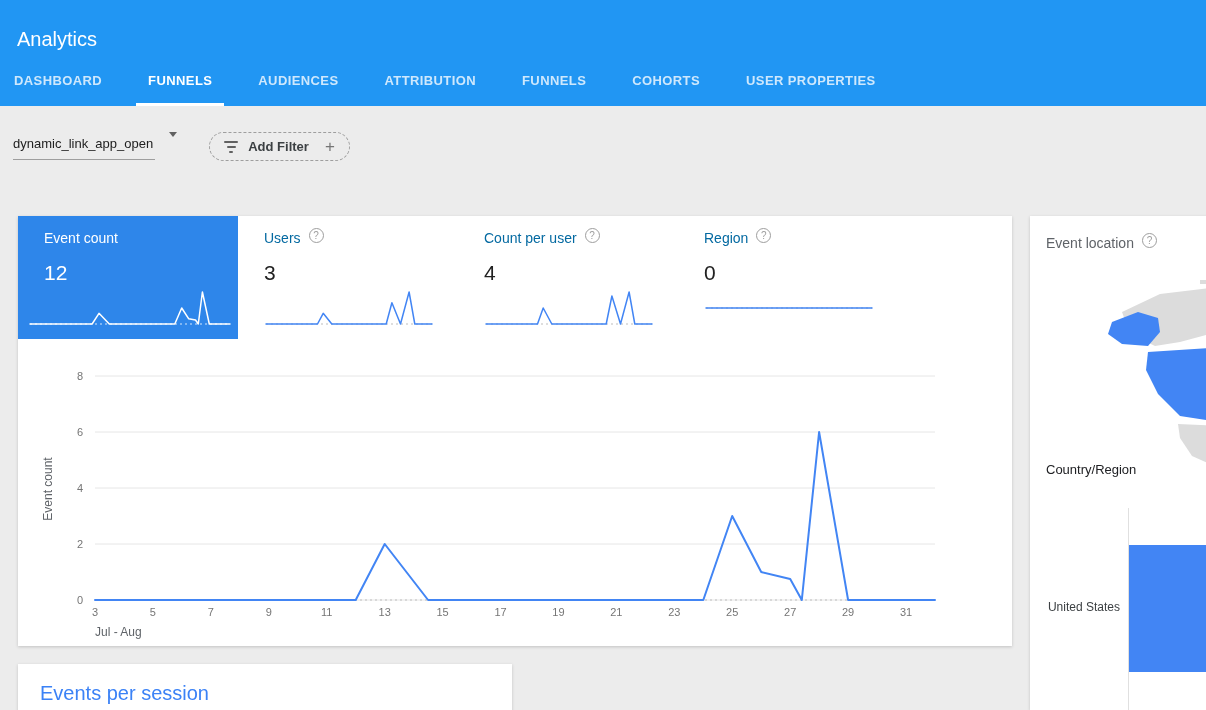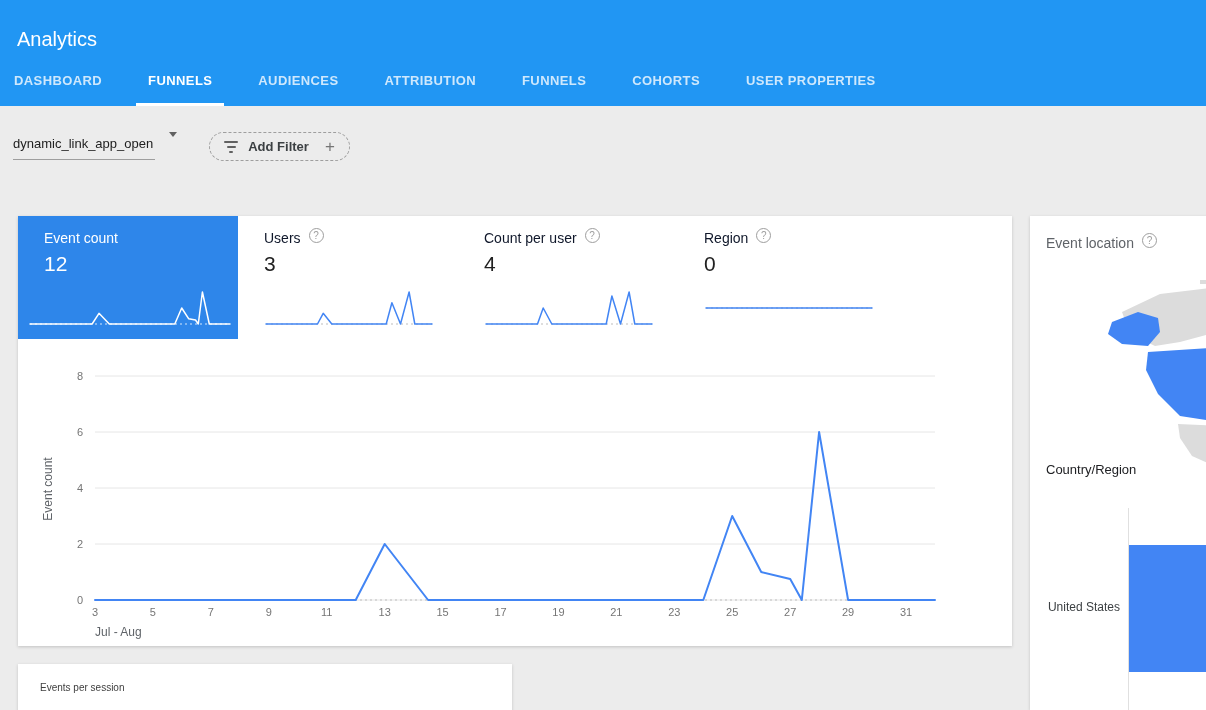--- a/index.html
+++ b/index.html
@@ -32,22 +32,22 @@
   .plus{font-size:17px;color:#757575;margin-left:16px;font-weight:400}
 
   
   .card{position:absolute;background:#fff;box-shadow:0 1px 3px rgba(0,0,0,.18)}
   .main-card{left:18px;top:216px;width:994px;height:430px}
 
   
   .metric-tabs{position:absolute;top:0;left:0;display:flex;height:123px}
   .metric-tab{width:220px;height:123px;position:relative;padding:14px 0 0 26px;cursor:pointer;background:#fff}
   .m-head{display:flex;align-items:center}
-  .m-label{font-size:14px;color:#0f172a}
-  .m-value{font-size:21px;color:#212121;margin-top:6px}
+  .m-label{font-size:14px;color:#0369a1}
+  .m-value{font-size:21px;color:#212121;margin-top:15px}
   .metric-tab.selected{background:var(--selected-tab-blue)}
   .metric-tab.selected .m-label,.metric-tab.selected .m-value{color:#fff}
   .help{width:15px;height:15px;border:1px solid #9e9e9e;border-radius:50%;font-size:10px;line-height:13px;
         text-align:center;color:#9e9e9e;display:inline-block;margin-left:8px;position:relative;top:-3px;cursor:pointer}
   .spark{position:absolute;left:26px;bottom:9px}
   .metric-tab.selected .spark{left:10px}
 
   
   .main-chart{position:absolute;left:0;top:144px}
   .x-axis-label{position:absolute;left:77px;top:409px;width:840px;text-align:left;font-size:12px;color:#5f6368}
@@ -59,21 +59,21 @@
   .map{position:absolute;left:30px;top:58px}
   .land{fill:#dcdcdc}
   .us{fill:var(--map-us)}
   .country-header{position:absolute;left:16px;top:246px;font-size:13px;color:#202124}
   .bar-axis{position:absolute;left:98px;top:292px;height:202px;width:1px;background:#e0e0e0}
   .bar-label{position:absolute;left:4px;top:384px;width:86px;text-align:right;font-size:12px;color:#3c4043}
   .bar-rect{position:absolute;left:99px;top:329px;width:241px;height:127px;background:var(--line-blue)}
 
   
   .session-card{left:18px;top:664px;width:494px;height:60px}
-  .session-title{padding:18px 5px 0 22px;font-size:10px;color:#404040}
+  .session-title{padding:18px 5px 0 22px;font-size:20px;color:#3b82f6}
 </style>
 </head>
 <body>
 
 <div class="page">
 
   <header class="app-header">
     <div class="app-title">Analytics</div>
     <nav class="htabs">
       <div class="htab">DASHBOARD</div>

